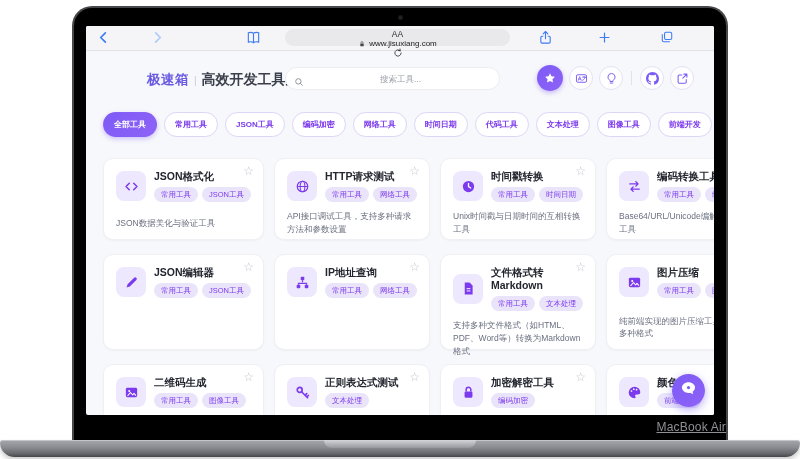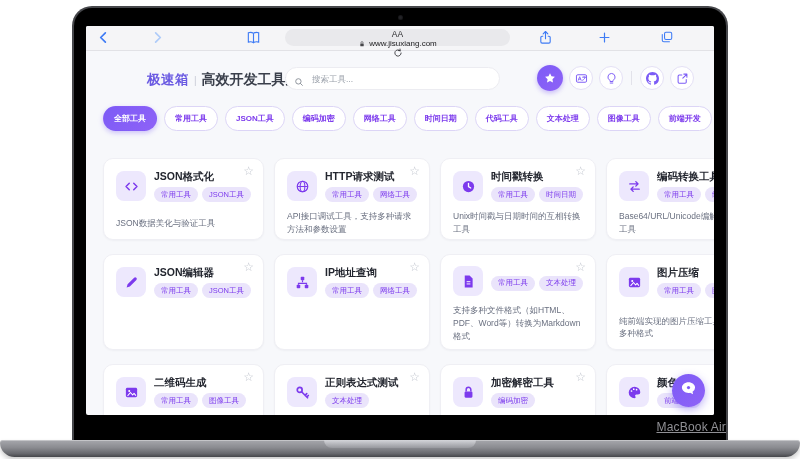--- a/index.html
+++ b/index.html
@@ -33,31 +33,31 @@
   .url-reload{color:#343438;display:flex;}
   
   .page{position:absolute;left:0;top:24px;right:0;bottom:0;}
   .logo-wrap{position:absolute;left:17px;top:21px;display:flex;align-items:center;gap:5px;white-space:nowrap;margin-left:44px;}
   .logo{font-size:13.5px;font-weight:bold;color:#6b5be2;letter-spacing:.5px;}
   .logo-div{color:#c9ccd6;font-size:10px;}
   .tagline{font-size:14px;color:#3a3f4b;font-weight:bold;}
   .search{position:absolute;left:199px;top:17px;width:215px;height:23px;}
   .search input{width:100%;height:100%;box-sizing:border-box;border:1px solid #ececf1;border-radius:12px;
     background:#fff;padding:0 10px 0 26px;font-size:8.5px;color:#333;outline:none;
-    font-family:"Liberation Sans","DejaVu Sans",sans-serif;}
+    font-family:"Liberation Sans","DejaVu Sans",sans-serif;text-align:center;}
   .search input::placeholder{color:#9aa0aa;}
   .search .s-ic{position:absolute;left:9px;top:6px;color:#8a8f98;}
   .hbtns{position:absolute;right:20px;top:15px;display:flex;align-items:center;gap:6px;}
   .hbtn{width:24px;height:24px;border-radius:50%;border:1px solid #e4e0f6;background:#fff;color:#7c5cf6;
     display:flex;align-items:center;justify-content:center;box-sizing:border-box;cursor:pointer;}
   .hbtn.primary{width:26px;height:26px;border:none;color:#fff;
     background:linear-gradient(135deg,#7d5bf6,#8e62f7);box-shadow:0 2px 5px rgba(124,92,246,.4);}
   .hdiv{width:1px;height:14px;background:#e2e2ea;margin:0 2px;}
   
-  .filters{position:absolute;left:17px;top:56px;display:flex;gap:7px;}
+  .filters{position:absolute;left:17px;top:62px;display:flex;gap:7px;}
   .ftab{height:25px;display:flex;align-items:center;padding:0 10px;border-radius:13px;font-size:8px;
     font-weight:bold;color:#7c3aed;background:#fff;border:1px solid #dcd5f6;box-sizing:border-box;
     white-space:nowrap;cursor:pointer;}
   .ftab.active{color:#fff;border-color:transparent;background:linear-gradient(135deg,#7d5bf6,#8e62f7);
     box-shadow:0 2px 5px rgba(124,92,246,.35);}
   
   .grid{position:absolute;left:17px;top:108px;width:594px;display:grid;
     grid-template-columns:repeat(4,1fr);grid-template-rows:82px 96px 120px;gap:14px 10px;}
   .card{position:relative;background:#fff;border:1px solid #efeff4;border-radius:10px;
     box-shadow:0 1px 2px rgba(20,24,40,.04);padding:11px 12px 9px;box-sizing:border-box;
@@ -326,20 +326,21 @@
             </div>
             <div class="card">
               <div class="card-head">
                 <div class="c-ic">
                   <svg viewBox="0 0 16 16" width="15" height="15">
                     <path d="M4 1.6h5.1l3.3 3.3v9.5H4Z" fill="currentColor"></path>
                     <path d="M6 8.2h4M6 10.6h4" stroke="#fff" stroke-width="1"></path>
                   </svg>
                 </div>
                 <div class="c-body">
+                  <div class="c-title">文件格式转Markdown</div>
                   <div class="c-tags">
                     <span class="c-tag">常用工具</span>
                     <span class="c-tag">文本处理</span>
                   </div>
                 </div>
               </div>
               <span class="c-star">☆</span>
               <div class="c-desc">支持多种文件格式（如HTML、PDF、Word等）转换为Markdown格式</div>
             </div>
             <div class="card">

